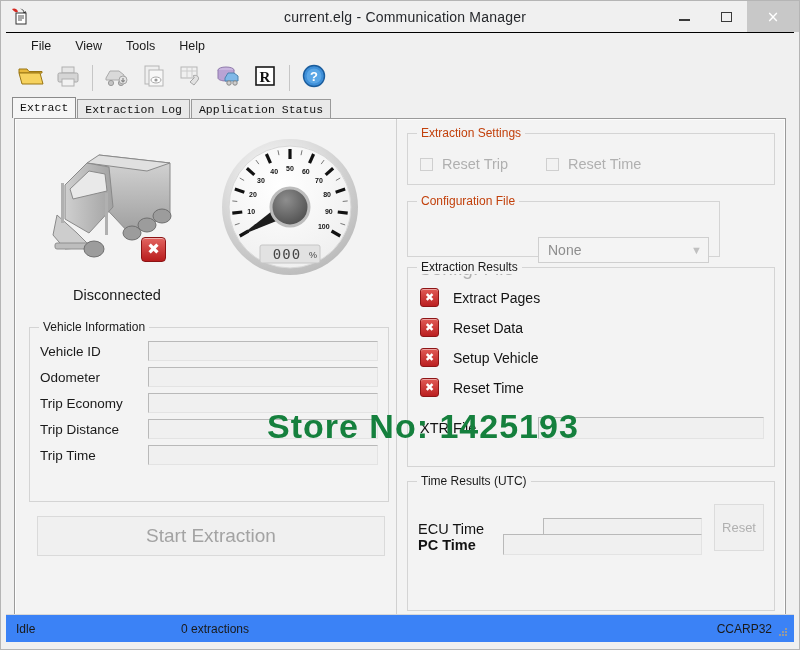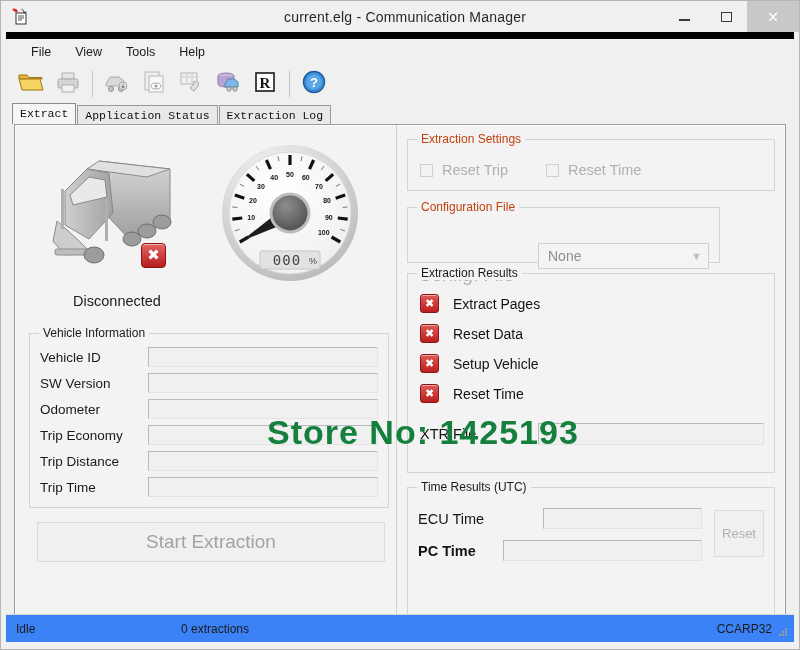--- a/index.html
+++ b/index.html
@@ -62,21 +62,21 @@
     font-size: 15px;
     font-family: "DejaVu Sans", sans-serif;
   }
 
   
   .client {
     position: relative;
     margin: 0 5px;
     height: 610px;
     background: #f0f0f0;
-    border-top: 7px solid #000000;
+    border-top: 1px solid #000000;
   }
 
   
   .menubar {
     height: 25px;
     display: flex;
     align-items: center;
     padding-left: 14px;
     gap: 2px;
   }
@@ -466,22 +466,22 @@
             <circle cx="13" cy="13" r="10.5" fill="#3e8fd8" stroke="#1a5c9c" stroke-width="1.4"></circle>
             <circle cx="13" cy="13" r="7.5" fill="#5aa6e6"></circle>
             <text x="13" y="18" font-family="Liberation Sans, sans-serif" font-size="13" font-weight="bold" text-anchor="middle" fill="#ffffff">?</text>
           </svg>
         </span>
       </div>
     </div>
 
     <div class="tabstrip">
       <div class="tab active">Extract</div>
+      <div class="tab">Extraction Log</div>
       <div class="tab">Application Status</div>
-      <div class="tab">Extraction Log</div>
     </div>
 
     <div class="tabpage">
 
       <div class="watermark">Store No: 1425193</div>
 
       <div class="pane-left">
 
         <div class="truck-wrap">
           <svg width="160" height="140" viewBox="0 0 160 140">
@@ -587,24 +587,20 @@
         <div class="status-label">Disconnected</div>
 
         <div class="group" id="vehicle-group">
           <span class="legend">Vehicle Information</span>
           <div class="rows">
             <div class="row">
               <span class="lbl">Vehicle ID</span>
               <span class="txtbox"></span>
             </div>
             <div class="row">
-              <span class="lbl">SW Version</span>
-              <span class="txtbox"></span>
-            </div>
-            <div class="row">
               <span class="lbl">Odometer</span>
               <span class="txtbox"></span>
             </div>
             <div class="row">
               <span class="lbl">Trip Economy</span>
               <span class="txtbox"></span>
             </div>
             <div class="row">
               <span class="lbl">Trip Distance</span>
               <span class="txtbox"></span>
@@ -665,21 +661,21 @@
           </div>
 
           <div class="xtr-row">
             <span class="lbl">XTR File</span>
             <span class="txtbox"></span>
           </div>
         </div>
 
         <div class="group" id="time-group">
           <span class="legend">Time Results (UTC)</span>
-          <div class="time-row" style="top:20px;gap:40px;">
+          <div class="time-row" style="top:36px;gap:40px;">
             <span class="lbl">ECU Time</span>
             <span class="txtbox"></span>
           </div>
           <div class="time-row" style="top:52px;font-weight:bold;">
             <span class="lbl">PC Time</span>
             <span class="txtbox"></span>
           </div>
           <div class="reset-btn">Reset</div>
         </div>
       </div>

